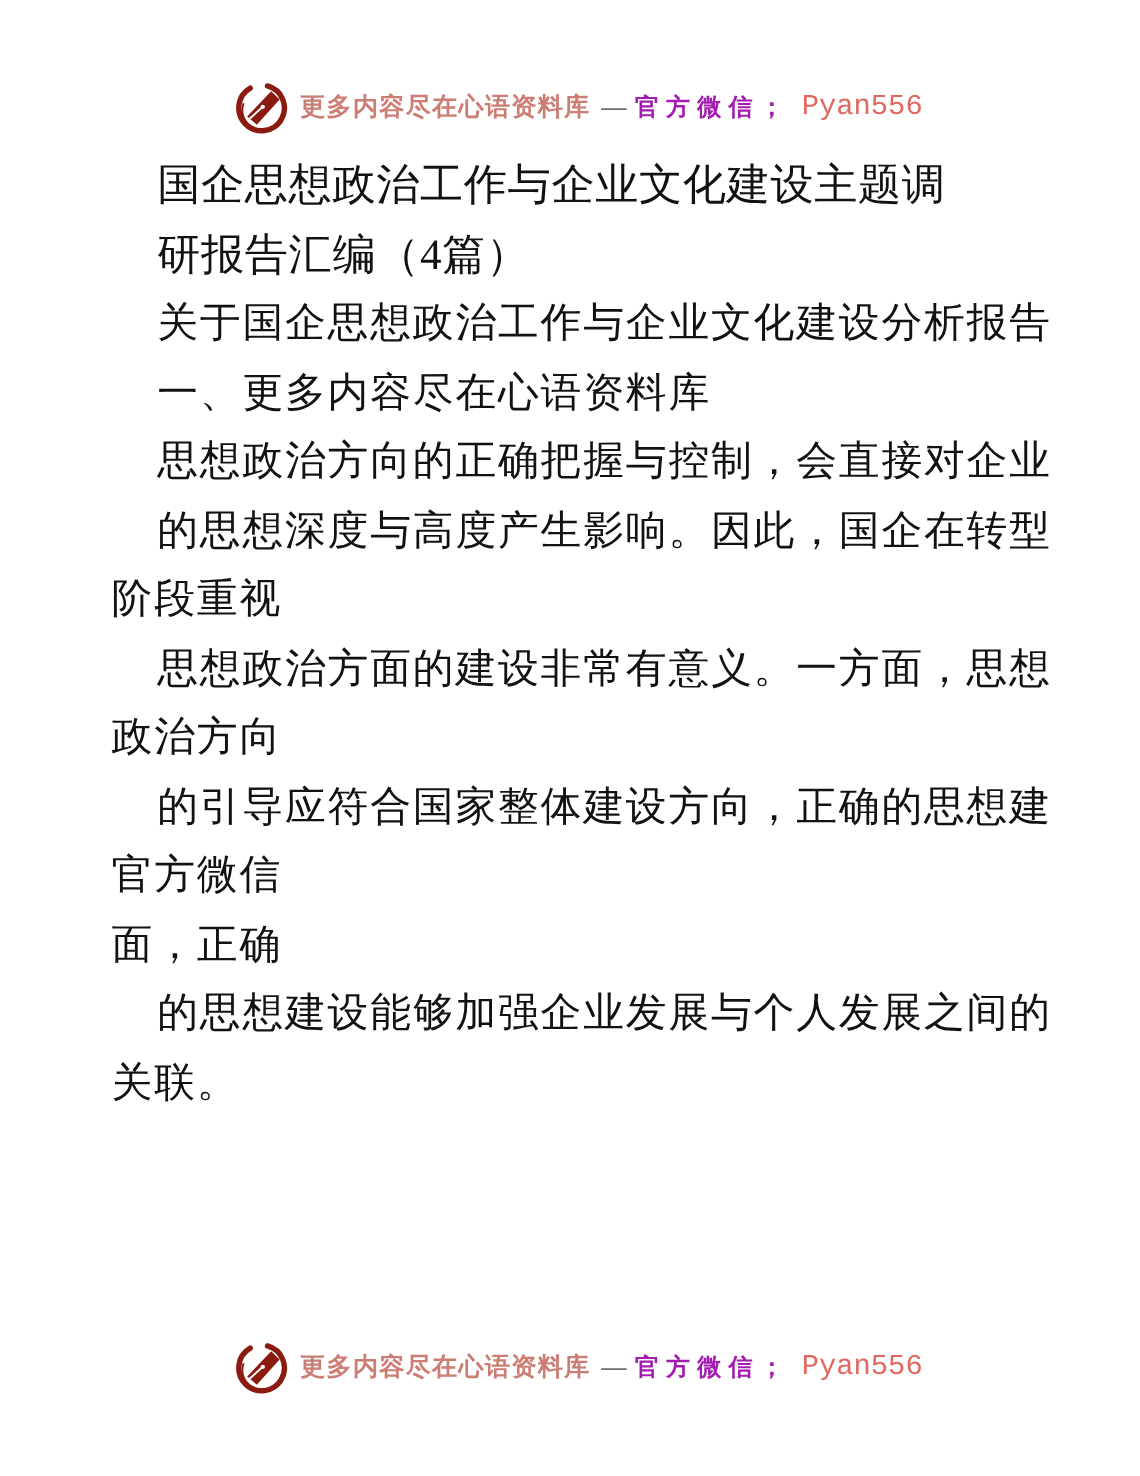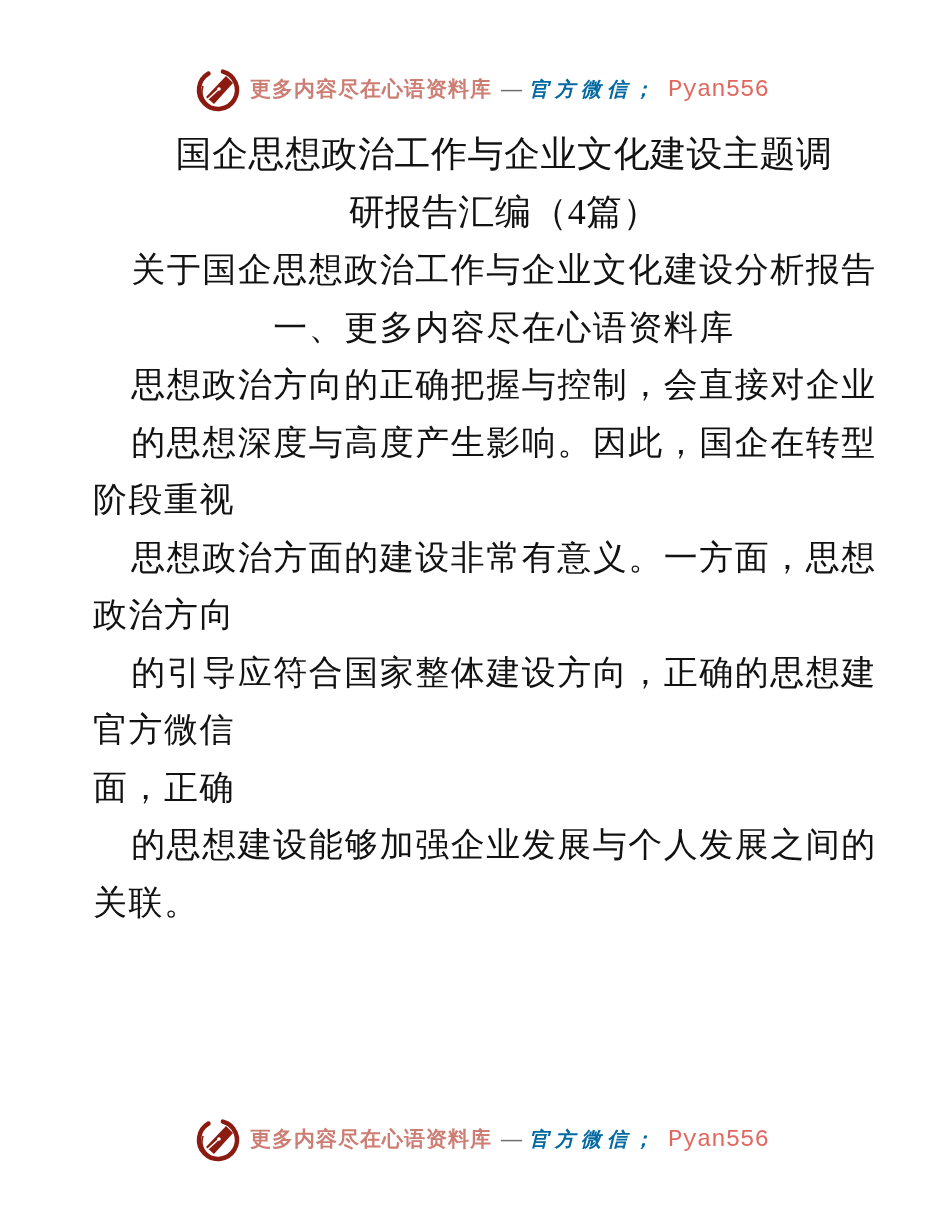--- a/index.html
+++ b/index.html
@@ -43,22 +43,21 @@
   }
   .wm-sep {
     font-size: 21px;
     font-weight: 700;
     color: #6e6e6e;
     margin-left: 2px;
   }
   .wm-label {
     font-size: 20px;
     font-weight: 600;
-    font-style: italic;
-    color: #0369a1;
+    color: #a21caf;
     letter-spacing: 6px;
   }
   .wm-id {
     font-family: Liberation Mono, monospace;
     font-size: 24px;
     color: #e0685f;
     margin-left: 2px;
   }
 
   
@@ -70,21 +69,21 @@
     color: #121212;
   }
   .line {
     height: 57.5px;
     line-height: 57.5px;
     font-size: 34px;
     letter-spacing: 1.5px;
     white-space: nowrap;
     overflow: visible;
   }
-  .line.indent { padding-left: 38px; text-align: center; }
+  .line.indent { padding-left: 38px; }
   .line.title {
     font-size: 36px;
     letter-spacing: 0.5px;
   }
 </style>
 </head>
 <body>
 
 <div class="page">
 

